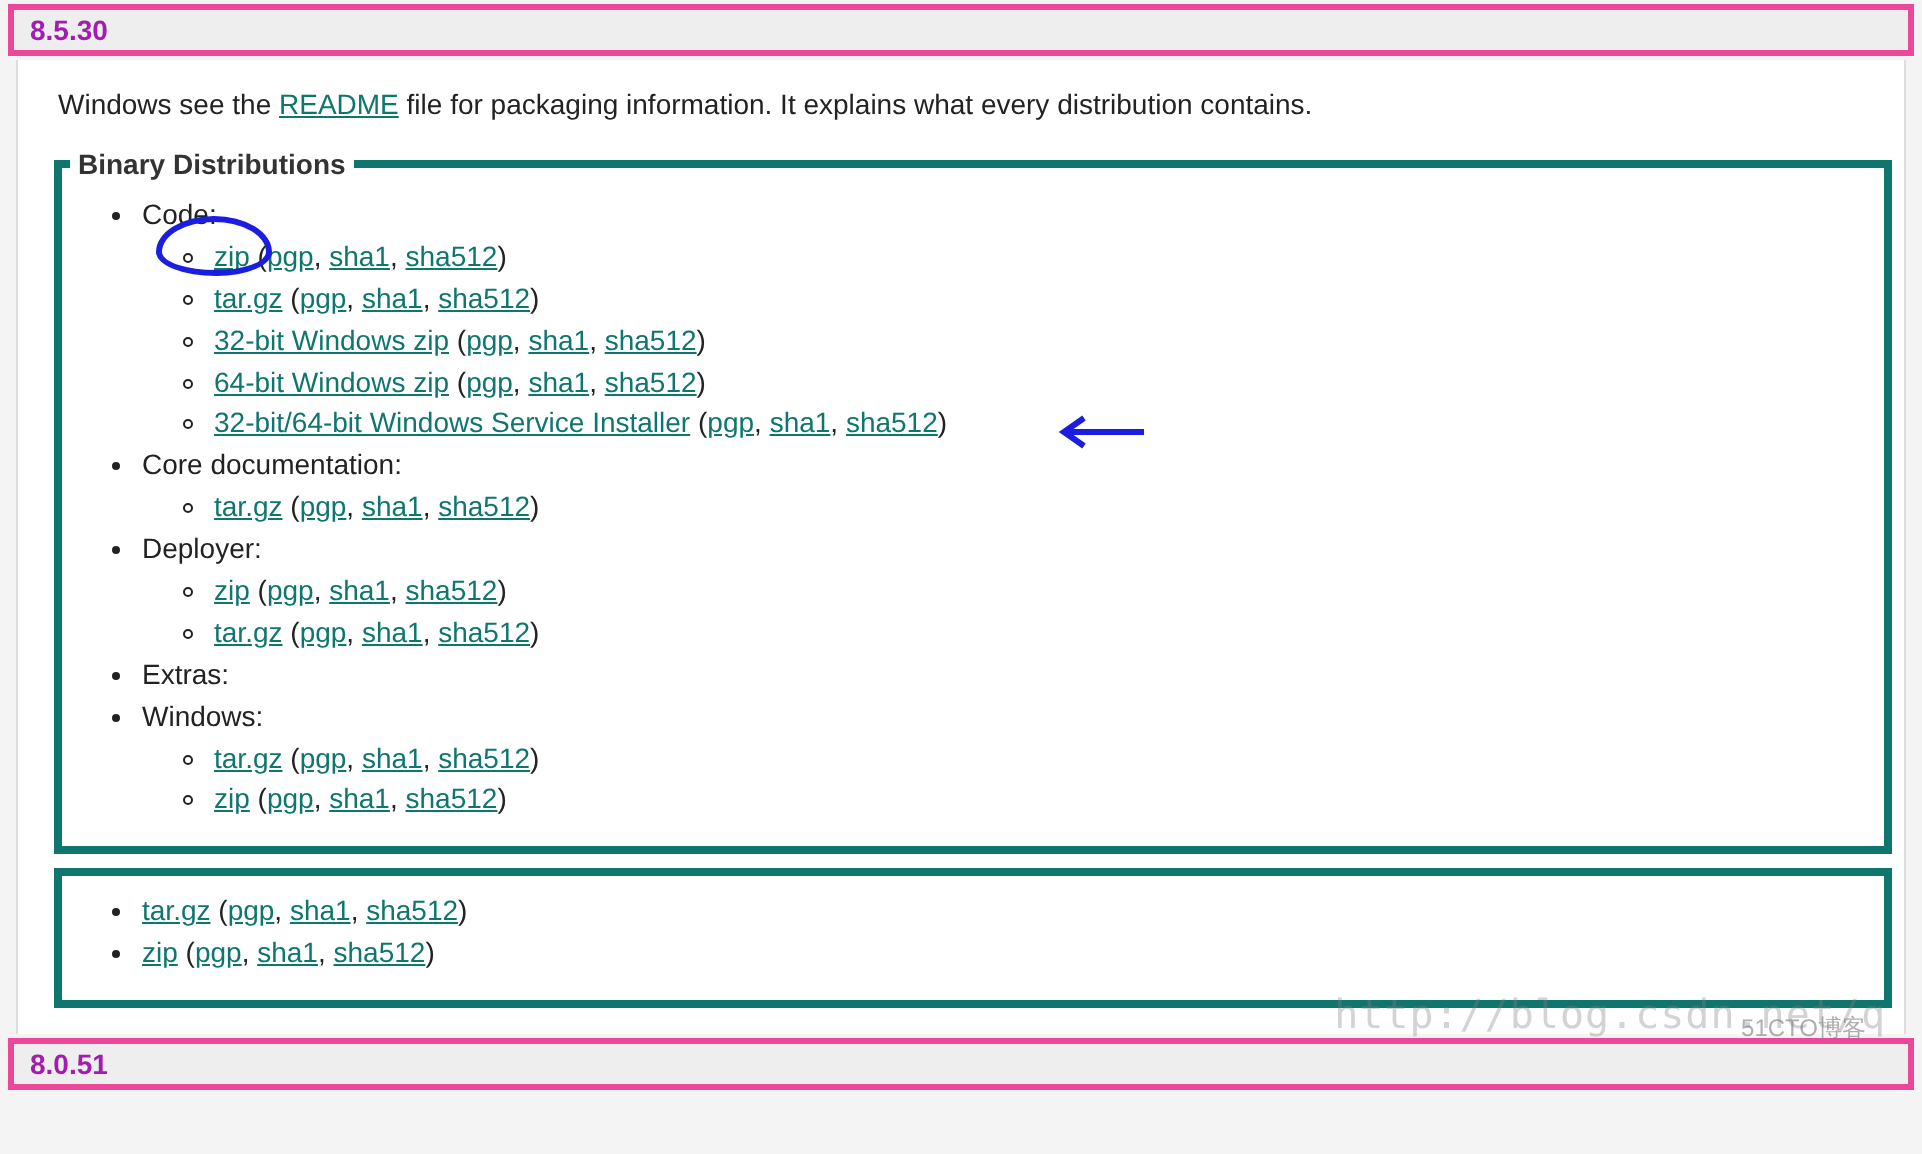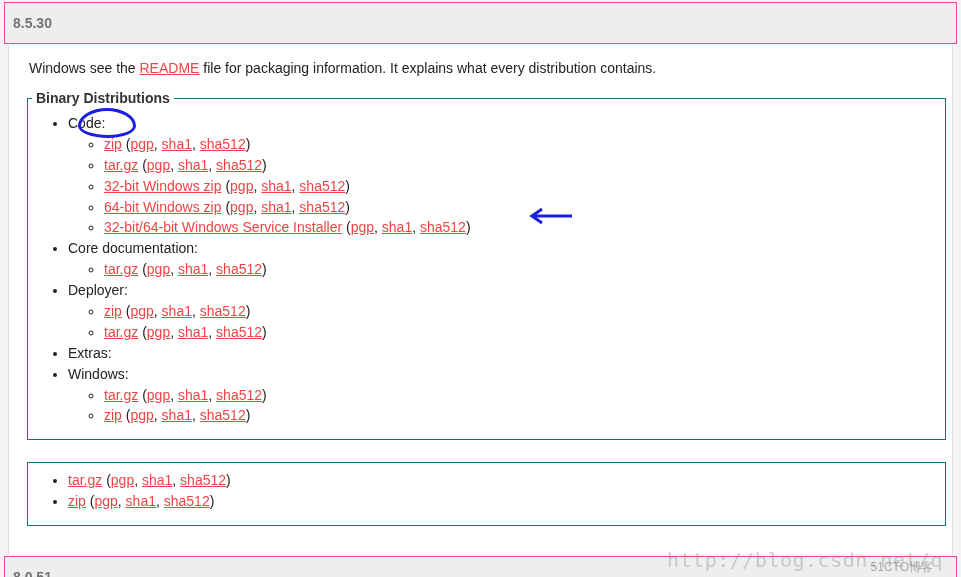--- a/index.html
+++ b/index.html
@@ -7,43 +7,43 @@
     padding: 0;
     font-family: "Segoe UI", Arial, sans-serif;
     font-size: 14px;
     background: #f4f4f4;
     color: #222;
     width: 961px;
     position: relative;
   }
   .version-header {
     background: #eee;
-    border: 1px solid #ec4899;
+    border: 3px solid #ec4899;
     margin: 2px 4px;
-    padding: 12px 8px;
+    padding: 2px 8px;
     font-weight: bold;
-    color: #737373;
+    color: #a21caf;
   }
   .content {
     background: #fff;
     margin: 0 8px;
     padding: 10px 6px 6px 18px;
     border-left: 1px solid #ddd;
     border-right: 1px solid #ddd;
   }
   .intro {
     margin: 4px 0 14px 2px;
   }
   a {
-    color: #ef4444;
+    color: #0f766e;
     text-decoration: underline;
   }
   fieldset {
-    border: 1px solid #0f766e;
-    margin: 6px 0 22px 0;
+    border: 4px solid #0f766e;
+    margin: 6px 0 7px 0;
     padding: 4px 4px 10px 4px;
   }
   legend {
     font-weight: bold;
     padding: 0 4px;
     color: #333;
   }
   ul.disc {
     list-style: disc;
     margin: 4px 0 4px 18px;

